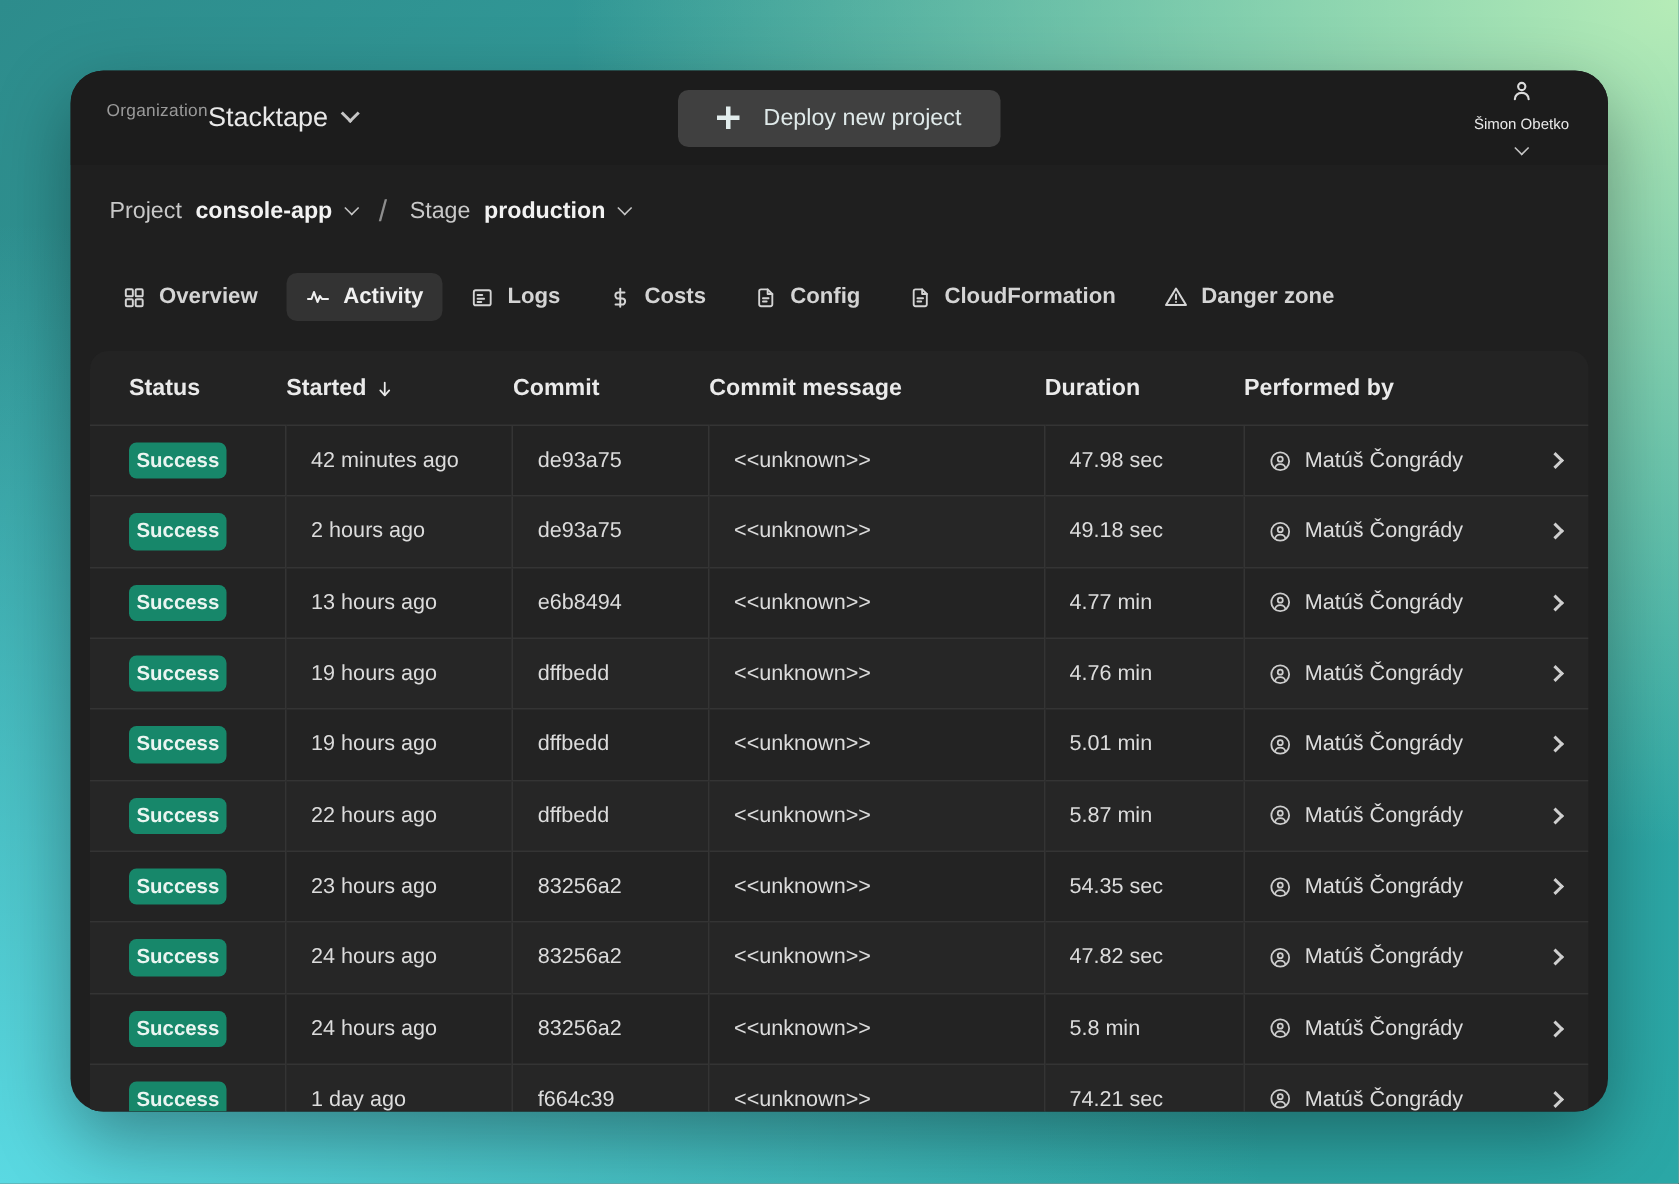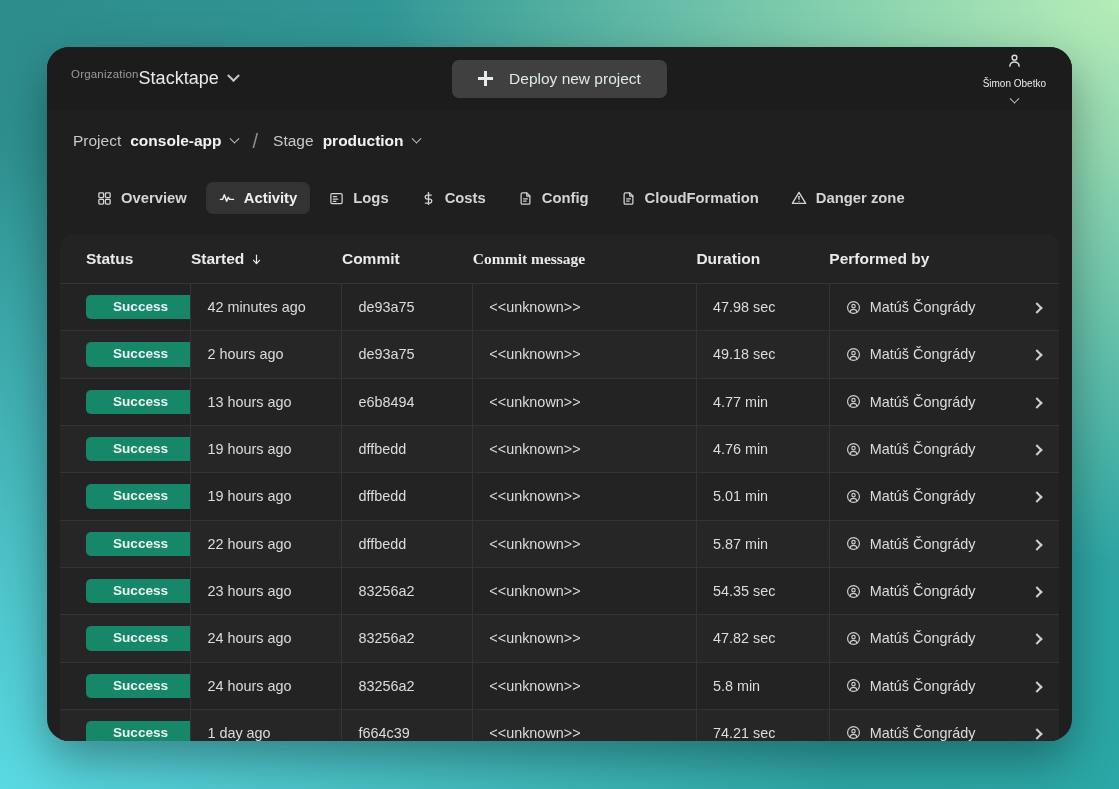--- a/index.html
+++ b/index.html
@@ -114,21 +114,20 @@
   .crumb .val { color: #f2f2f2; font-weight: bold; }
   .slash { color: #8e8e8e; font-size: 20px; margin: 0 6px; }
 
   
   .tabs {
     display: flex; align-items: center;
     gap: 6px;
     padding: 0 22px;
     height: 52px;
     flex: 0 0 auto;
-    margin-left: 15px;
   }
   .tab {
     display: flex; align-items: center; gap: 9px;
     padding: 8px 13px;
     border-radius: 7px;
     font-size: 14.8px; font-weight: bold;
     color: #d4d4d4;
     cursor: pointer;
     white-space: nowrap;
   }
@@ -151,21 +150,21 @@
     font-size: 15.5px;
     font-weight: bold;
     color: #eaeaea;
     padding: 16px 0 15px 0;
     white-space: nowrap;
   }
   thead th .hd { display: inline-flex; align-items: center; gap: 6px; }
   .col-status  { width: 130px; padding-left: 26px !important; }
   .col-started { width: 150px; }
   .col-commit  { width: 130px; }
-  .col-msg     { width: 222px; font-family: Liberation Serif, serif; }
+  .col-msg     { width: 222px; }
   .col-dur     { width: 132px; }
   .col-by      { width: 185px; }
   .col-chev    { width: 43px; }
 
   tbody td {
     font-size: 14.4px;
     color: #dcdcdc;
     padding: 11px 0;
     border-top: 1px solid #343434;
     vertical-align: middle;
@@ -177,21 +176,21 @@
   tbody td.status-cell { padding-left: 26px; }
   tbody tr.alt td { background: #262626; }
 
   .badge {
     display: inline-block;
     background: #17876a;
     color: #eaf5f1;
     font-size: 13.6px;
     font-weight: bold;
     border-radius: 5px;
-    padding: 4px 27px;
+    padding: 4px 5px;
     line-height: 1.2;
   }
   .by { display: flex; align-items: center; gap: 9px; }
   .chev-cell { text-align: center; }
   .rchev {
     display: inline-block;
     width: 8px; height: 8px;
     border-top: 2.2px solid #cfcfcf;
     border-right: 2.2px solid #cfcfcf;
     transform: rotate(45deg);

